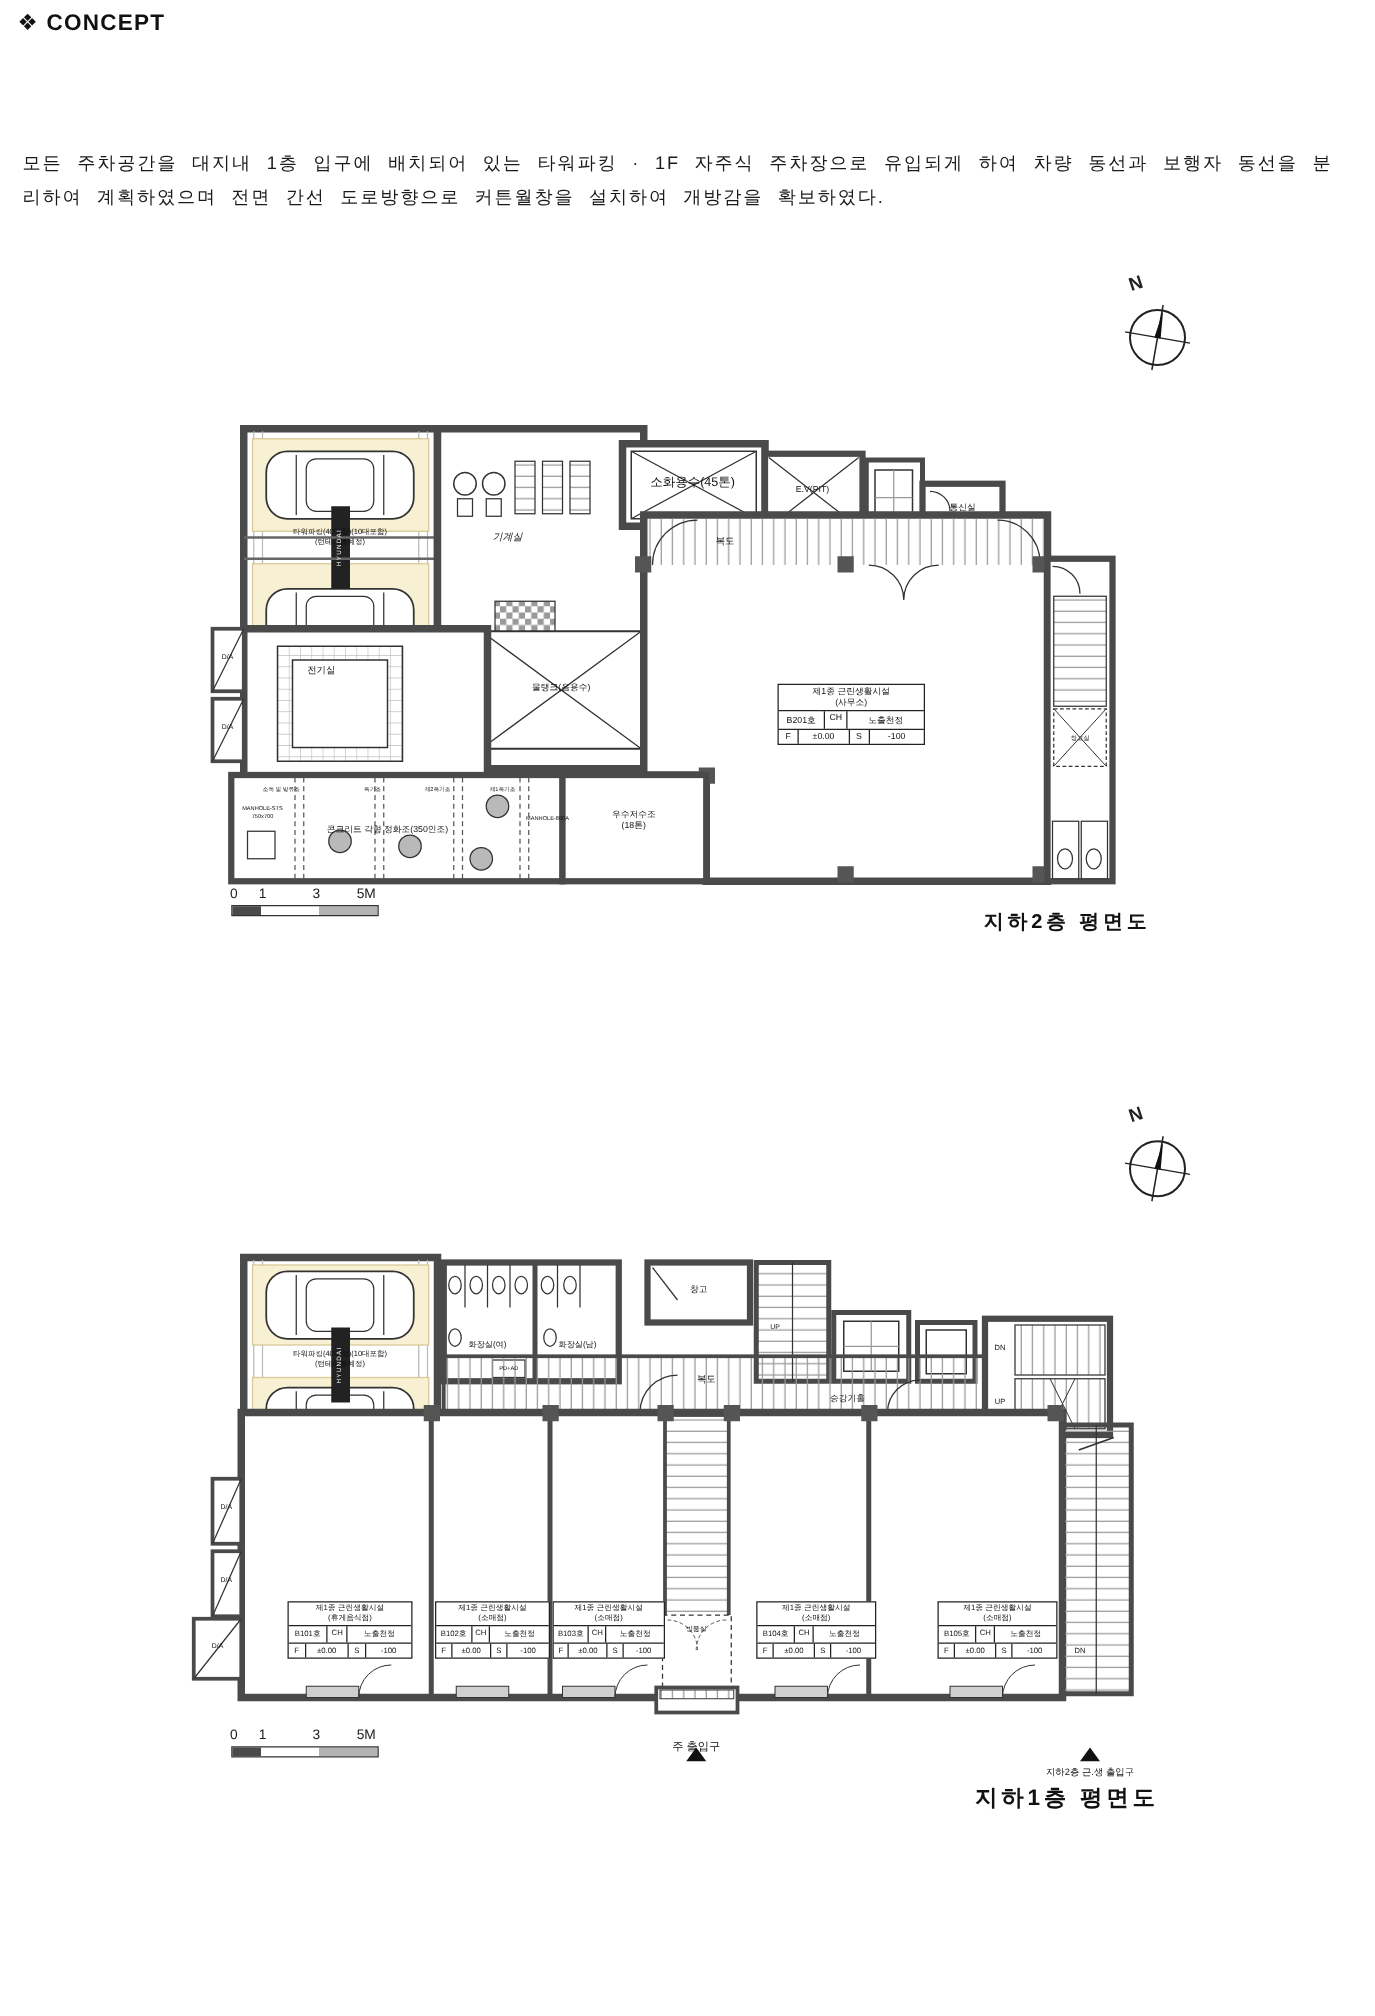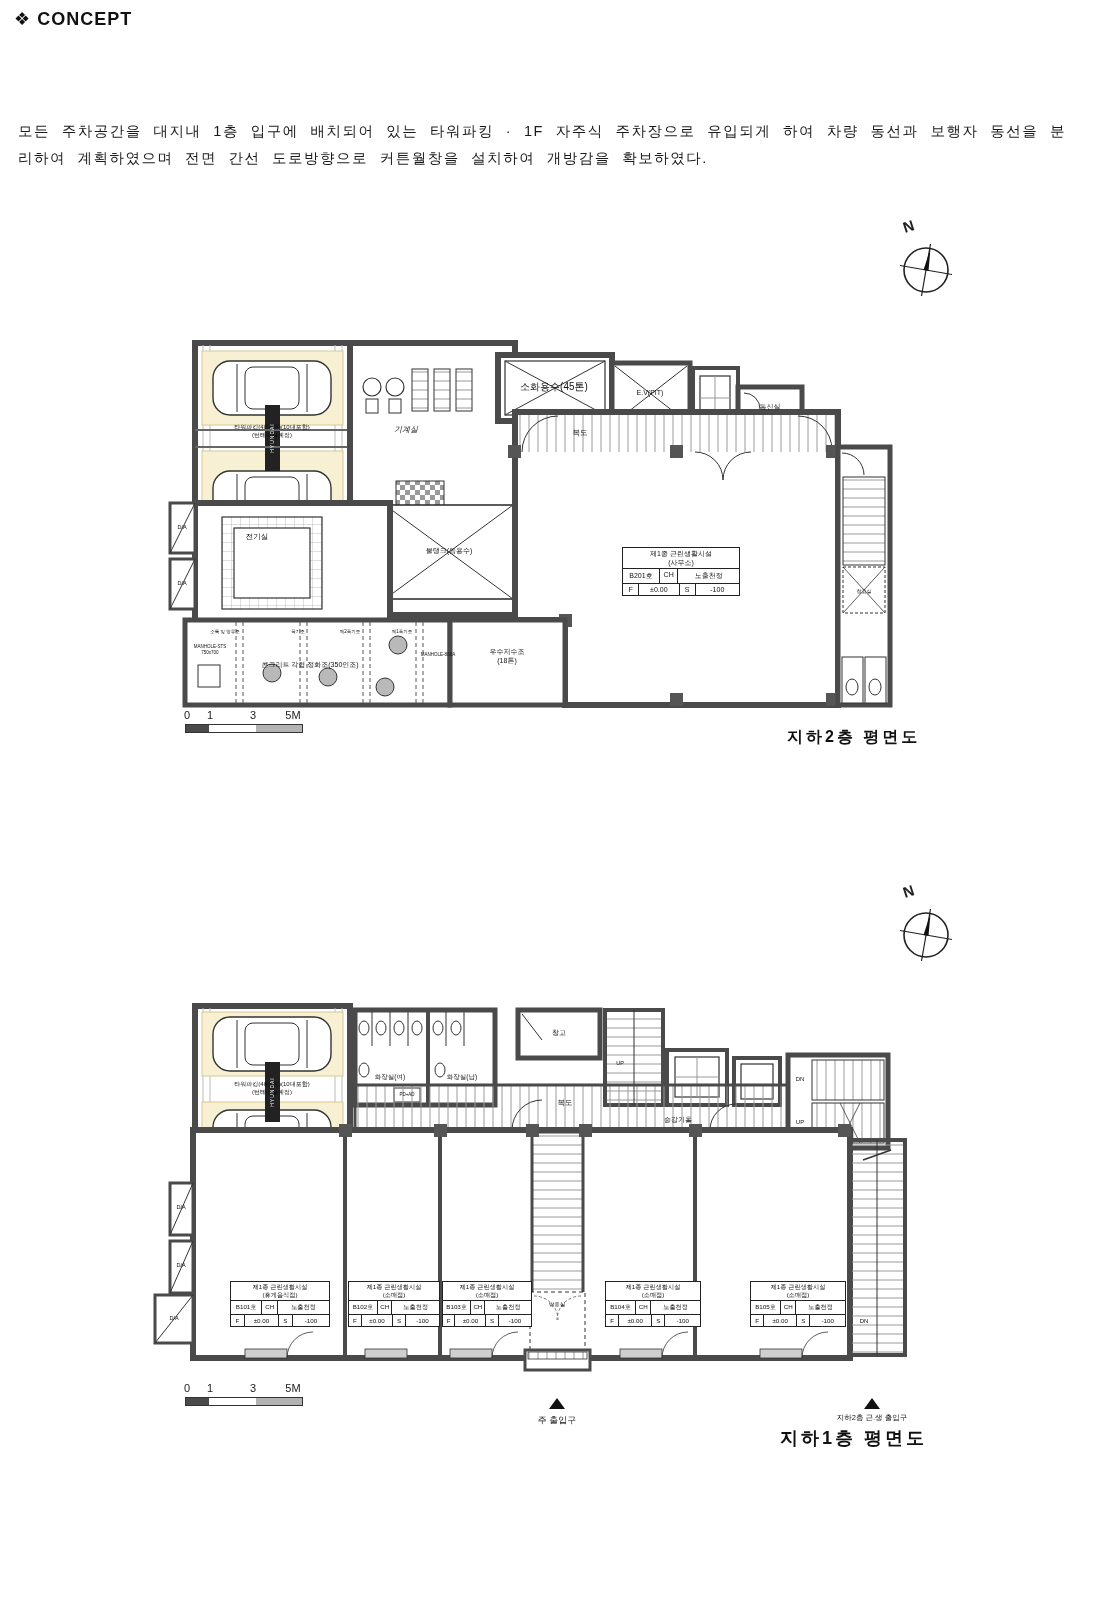--- a/index.html
+++ b/index.html
@@ -435,21 +435,21 @@
         </div>
       <div class="u3">
           <span class="a">F</span>
           <span class="b">±0.00</span>
           <span class="c">S</span>
           <span class="d">-100</span>
         </div>
     </div>
 
     <div class="tri" style="left:407px;top:398px;"></div>
-    <div class="L" style="left:407px;top:421px;font-size:9px;">주 출입구</div>
+    <div class="L" style="left:407px;top:398px;font-size:9px;">주 출입구</div>
     <div class="tri" style="left:722px;top:398px;"></div>
     <div class="L" style="left:722px;top:418px;font-size:7.5px;">지하2층 근.생 출입구</div>
     <div class="scalebar" style="left:35px;top:382px;">
       <div class="sb-nums">
         <span style="left:2px;">0</span>
         <span style="left:25px;">1</span>
         <span style="left:68px;">3</span>
         <span style="left:108px;">5M</span>
       </div>
       <div class="sb-bar"></div>

